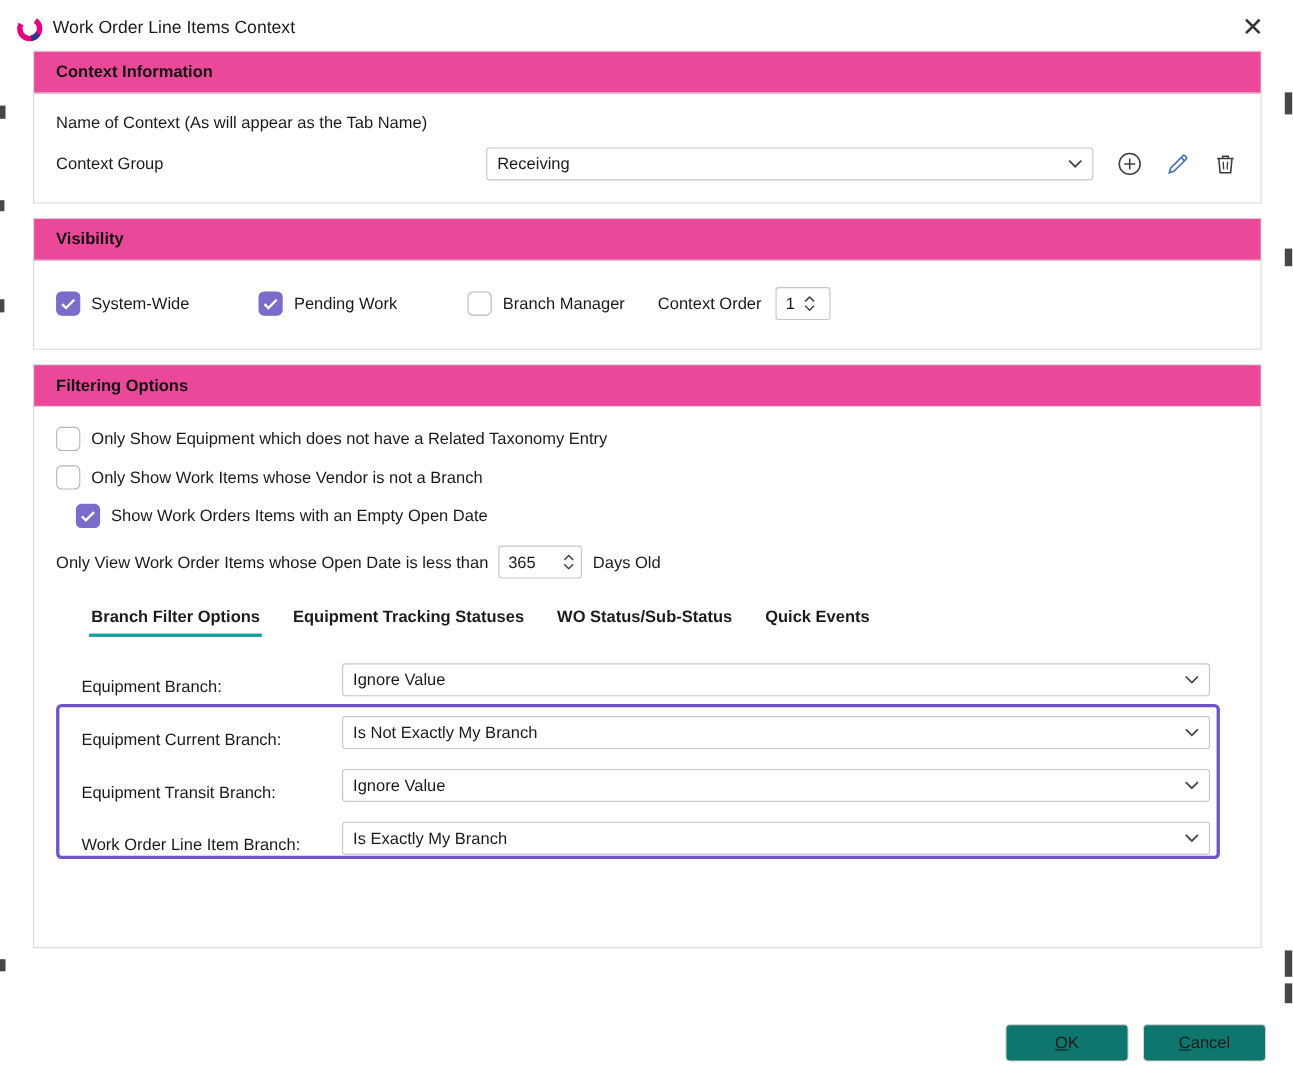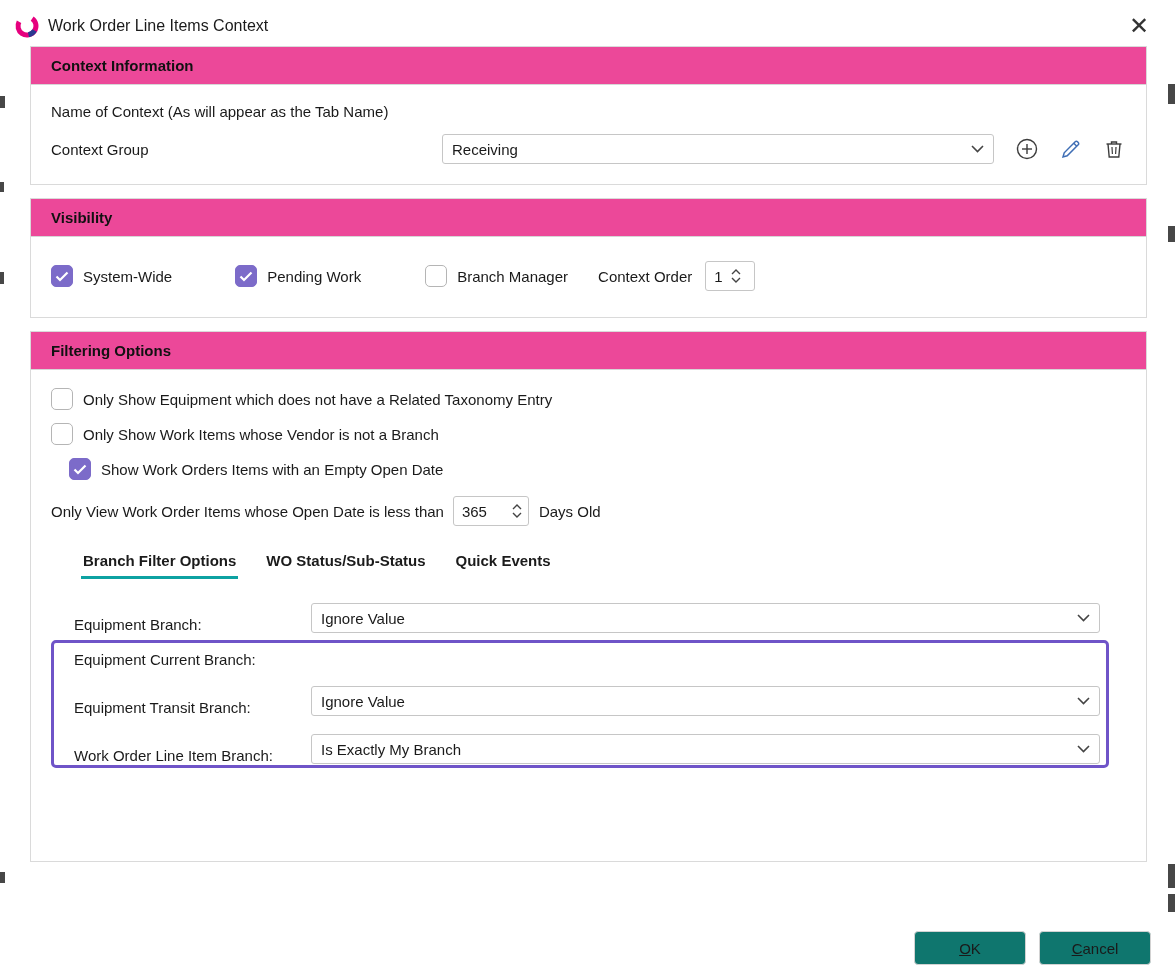--- a/index.html
+++ b/index.html
@@ -244,40 +244,47 @@
           <svg width="10" height="6" viewBox="0 0 10 6" style="margin-top:2px;">
               <polyline points="1,1 5,5 9,1" fill="none" stroke="#444" stroke-width="1.4"></polyline>
             </svg>
         </span>
       </div>
       <span style="margin-left:10px;">Days Old</span>
     </div>
 
     <div class="tabs">
       <span class="tab active">Branch Filter Options</span>
+      <span class="tab">Equipment Tracking Statuses</span>
       <span class="tab">WO Status/Sub-Status</span>
       <span class="tab">Quick Events</span>
     </div>
 
     <div class="bf-area">
       <div class="bf-row">
         <span class="bf-label">Equipment Branch:</span>
         <div class="dropdown">
           <span class="dd-value">Ignore Value</span>
           <svg class="dd-chevron" width="13" height="8" viewBox="0 0 13 8">
               <polyline points="1,1 6.5,6.5 12,1" fill="none" stroke="#444" stroke-width="1.6"></polyline>
             </svg>
         </div>
       </div>
 
       <div class="bf-group">
         <div class="annotation-group"></div>
 
         <div class="bf-row">
           <span class="bf-label">Equipment Current Branch:</span>
+          <div class="dropdown">
+            <span class="dd-value">Is Not Exactly My Branch</span>
+            <svg class="dd-chevron" width="13" height="8" viewBox="0 0 13 8">
+                <polyline points="1,1 6.5,6.5 12,1" fill="none" stroke="#444" stroke-width="1.6"></polyline>
+              </svg>
+          </div>
         </div>
 
         <div class="bf-row">
           <span class="bf-label">Equipment Transit Branch:</span>
           <div class="dropdown">
             <span class="dd-value">Ignore Value</span>
             <svg class="dd-chevron" width="13" height="8" viewBox="0 0 13 8">
                 <polyline points="1,1 6.5,6.5 12,1" fill="none" stroke="#444" stroke-width="1.6"></polyline>
               </svg>
           </div>

